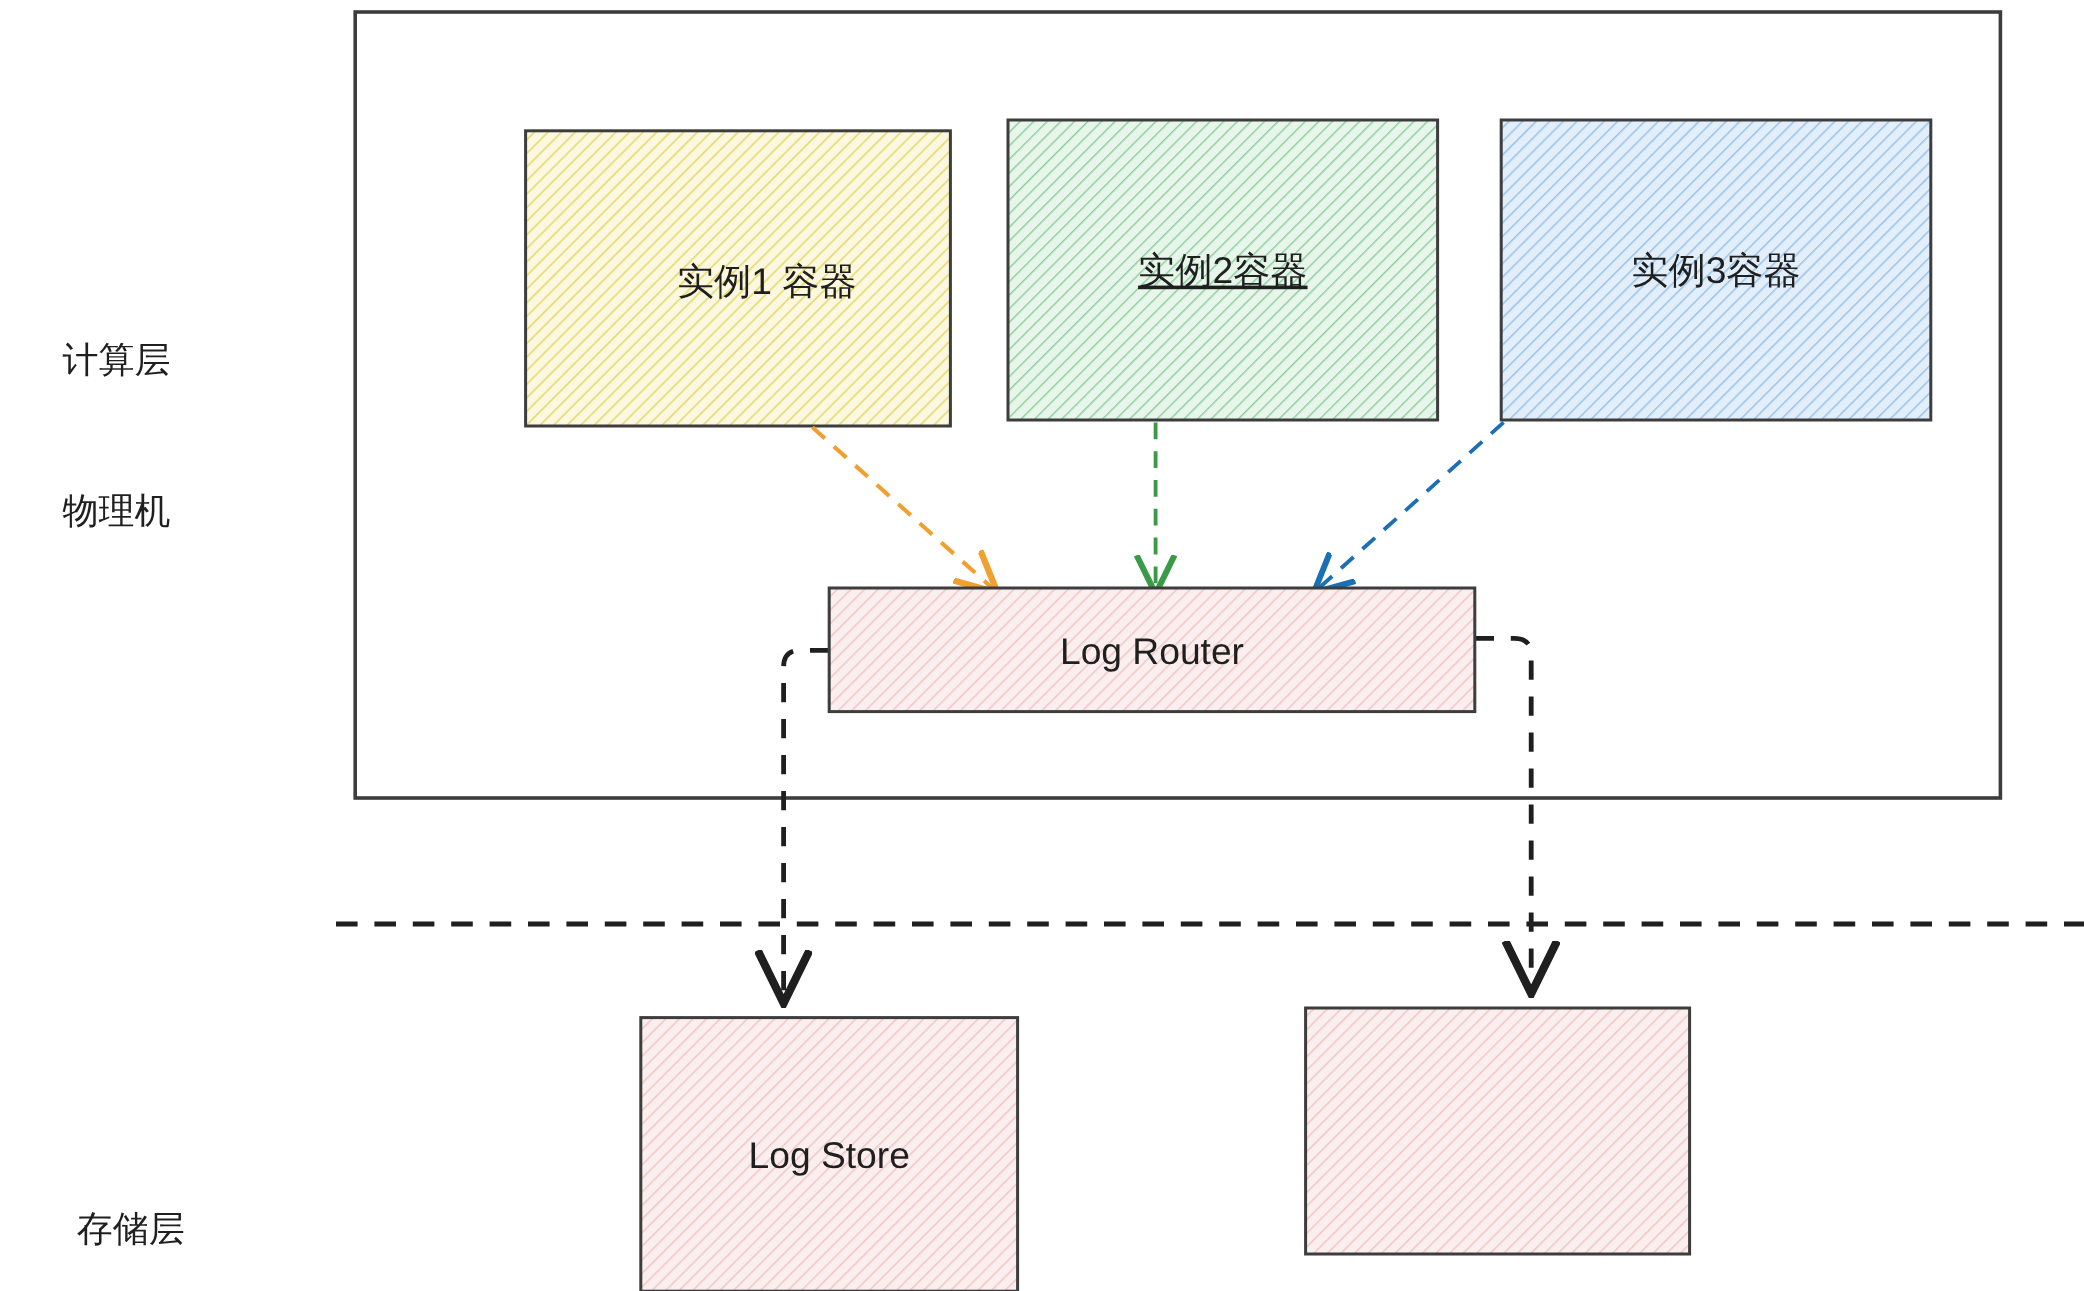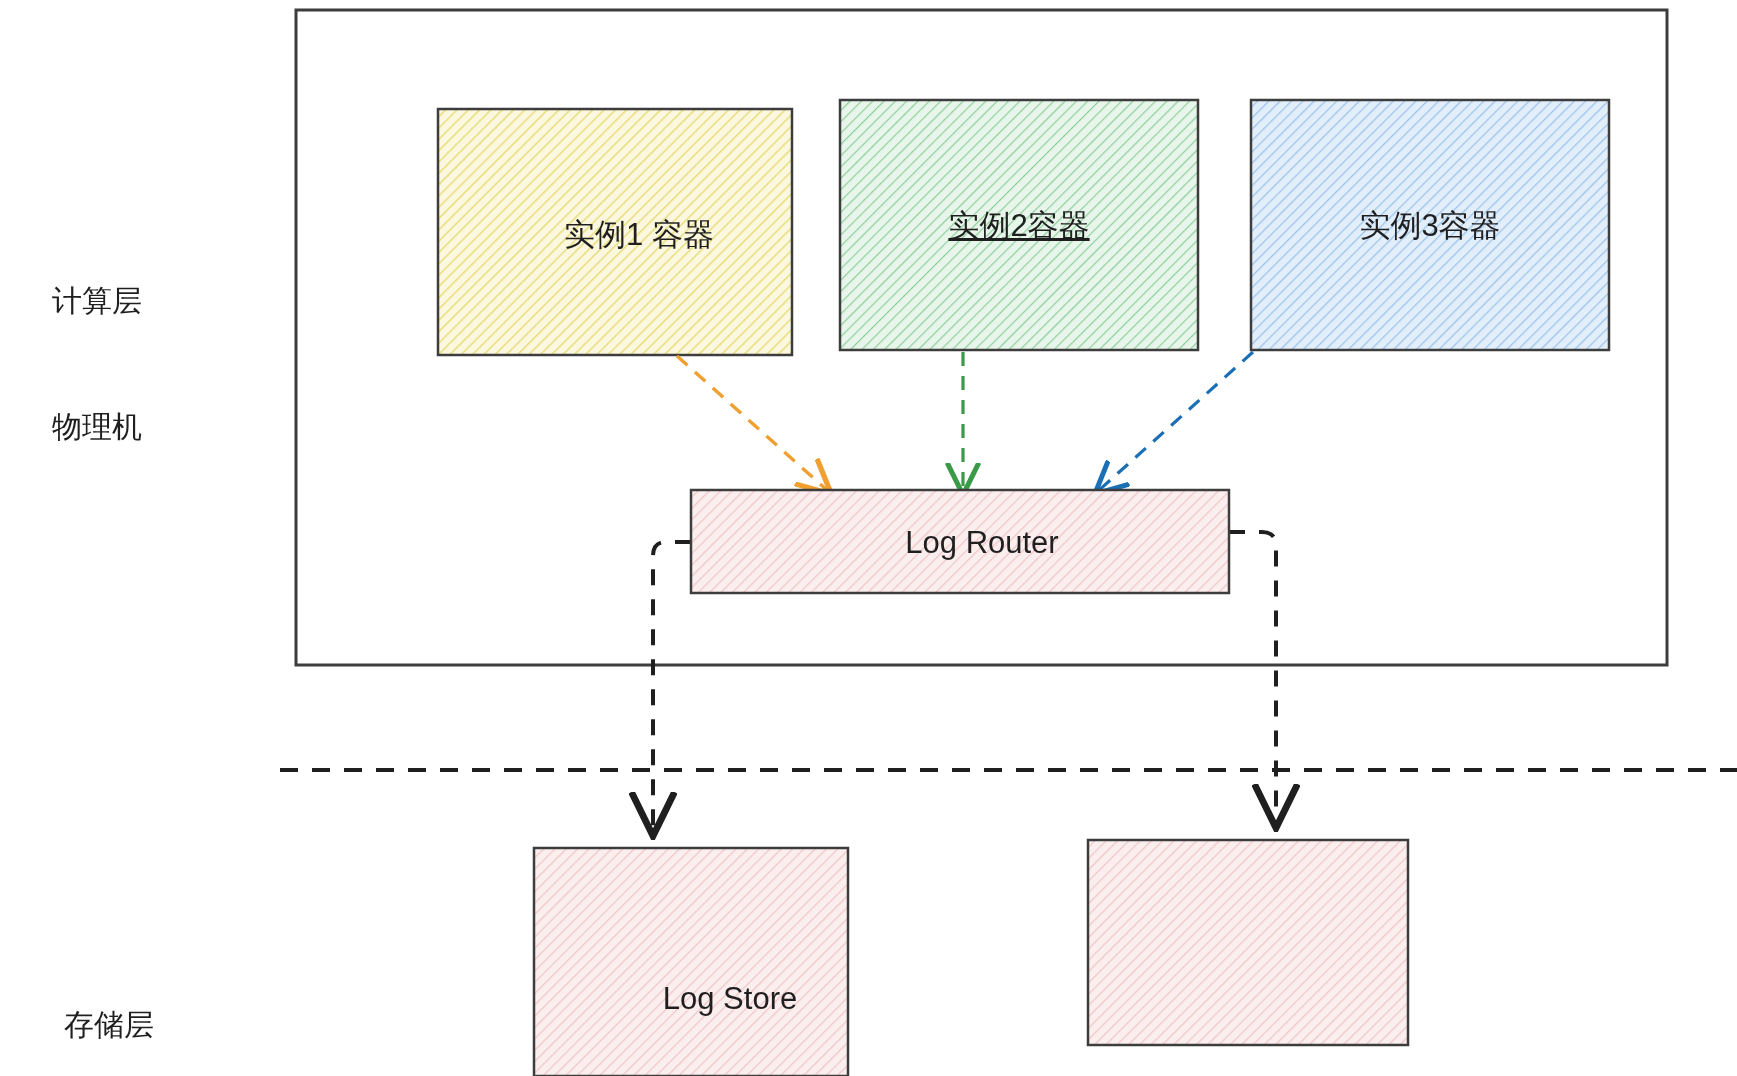--- a/index.html
+++ b/index.html
@@ -133,18 +133,18 @@
   <div class="layer-label" style="left:64px; top:920px;">
     <span class="line">存储层</span>
   </div>
 
   <div class="node-label" style="left:438px; top:216px; width:354px;margin-left:24px;">实例1 容器</div>
 
   <div class="node-label" style="left:840px; top:207px; width:358px;text-decoration:underline;">实例2容器</div>
 
   <div class="node-label" style="left:1251px; top:207px; width:358px;">实例3容器</div>
 
-  <div class="node-label" style="left:691px; top:524px; width:538px;padding-left:22px;">Log Router</div>
+  <div class="node-label" style="left:691px; top:524px; width:538px;">Log Router</div>
 
-  <div class="node-label" style="left:534px; top:980px; width:314px;padding-left:39px;">Log Store</div>
+  <div class="node-label" style="left:534px; top:944px; width:314px;">Log Store</div>
 
 
 </div>
 
 </body></html>

